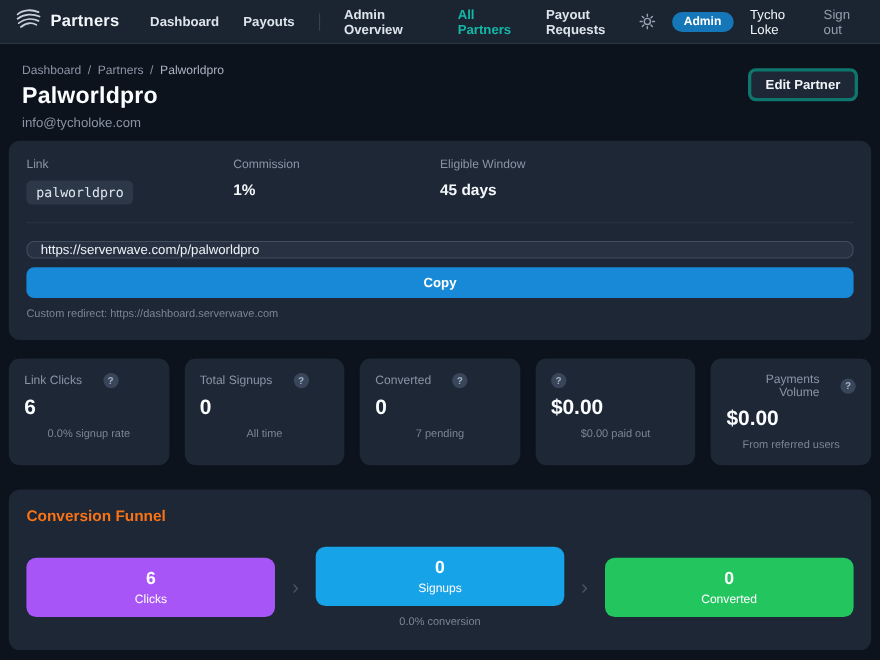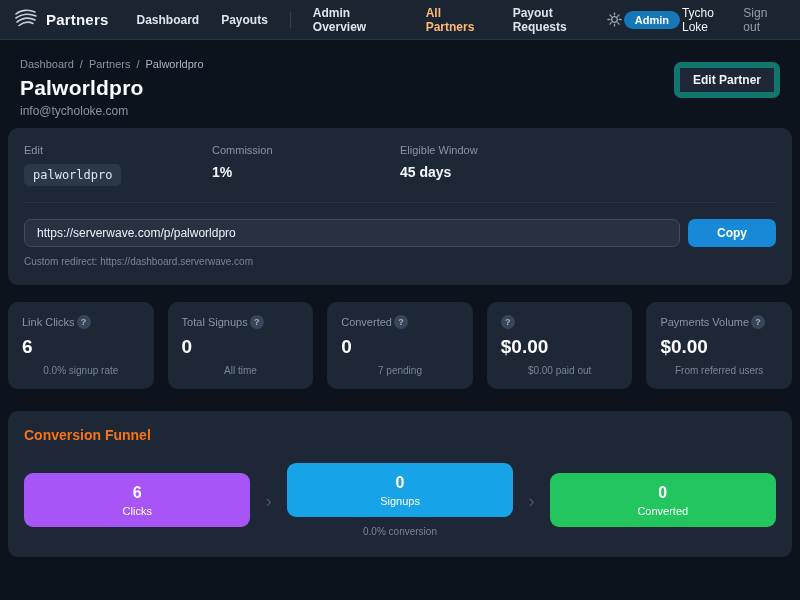--- a/index.html
+++ b/index.html
@@ -15,42 +15,42 @@
     background: #1b2431;
     border-bottom: 1px solid #2a3443;
     display: flex;
     align-items: center;
     padding: 0 14px;
   }
   .brand { display: flex; align-items: center; gap: 8px; margin-right: 28px; }
   .brand-name { font-size: 15px; font-weight: bold; color: #f4f7fa; letter-spacing: .2px; }
   .nav { display: flex; align-items: center; gap: 22px; }
   .nav-link { font-size: 12px; color: #dde4ec; cursor: pointer; font-weight: bold; }
-  .nav-link.active { color: #fdba74; }
+  .nav-link.active { color: #14b8a6; }
   .nav-divider { width: 1px; height: 16px; background: #36414f; }
-  .topbar-right { margin-left: auto; display: flex; align-items: center; gap: 2px; }
+  .topbar-right { margin-left: auto; display: flex; align-items: center; gap: 15px; }
   .sun-icon { color: #97a2b1; display: flex; }
   .admin-badge {
     background: #1576b8; color: #fff; font-size: 11px; font-weight: bold;
     padding: 3px 11px; border-radius: 999px;
   }
   .user-name { font-size: 12px; color: #f0f4f8; }
   .signout { font-size: 12px; color: #939eae; cursor: pointer; }
 
   
   .page { padding: 0 8px; }
   .page-header { display: flex; align-items: flex-start; padding: 18px 12px 10px 12px; }
   .breadcrumb { font-size: 11px; color: #8a94a4; display: flex; gap: 6px; }
   .breadcrumb .crumb { cursor: pointer; }
   .breadcrumb .crumb.current { color: #aab4c3; cursor: default; }
   .page-title { font-size: 21px; font-weight: bold; color: #fbfdff; margin-top: 6px; letter-spacing: .2px; }
   .page-email { font-size: 12px; color: #8a94a4; margin-top: 4px; }
   .edit-btn {
     margin-left: auto; margin-top: 4px;
-    background: #1d2735; border: 6px solid #0f766e; color: #f0f4f8;
+    background: #1d2735; border: 3px solid #0f766e; color: #f0f4f8;
     font-size: 12px; font-weight: bold; padding: 5px 13px; border-radius: 7px; cursor: pointer;
     font-family: "Liberation Sans", sans-serif;
   }
 
   .card {
     background: #1d2735;
     border-radius: 10px;
   }
 
   
@@ -63,37 +63,37 @@
     font-size: 12px; font-weight: normal; color: #dfe6ee;
     background: #2c3748; padding: 4px 9px; border-radius: 5px;
   }
   .status-pill {
     display: inline-block; font-size: 10px; color: #4ade80;
     background: rgba(34,197,94,.12); border: 1px solid rgba(74,222,128,.35);
     padding: 3px 9px; border-radius: 999px;
   }
   .hr { height: 1px; background: #2a3444; margin: 16px 0; }
   .referral-label { font-size: 12px; color: #9ba6b5; margin-bottom: 9px; }
-  .referral-row { display: flex; gap: 8px; }
+  .referral-row { display: flex; gap: 8px; flex-direction: column; }
   .referral-input {
     flex: 1; background: #273142; border: 1px solid #414c5c; border-radius: 7px;
     color: #eef2f7; font-size: 12px; padding: 0 12px; height: 28px;
     font-family: "Liberation Sans", sans-serif; outline: none;
   }
   .copy-btn {
     background: #1789d6; color: #fff; border: none; border-radius: 7px;
     font-size: 12px; font-weight: bold; padding: 0 29px; height: 28px; cursor: pointer;
     font-family: "Liberation Sans", sans-serif;
   }
   .custom-redirect { font-size: 10px; color: #7a8594; margin-top: 9px; }
 
   
   .stats-row { display: grid; grid-template-columns: repeat(5, 1fr); gap: 14px; margin-top: 17px; }
   .stat-card { padding: 13px 14px; border-radius: 10px; background: #1d2735; }
-  .stat-label-row { display: flex; align-items: center; gap: 2px; text-align: right; }
+  .stat-label-row { display: flex; align-items: center; gap: 19px; text-align: right; }
   .stat-label { font-size: 11px; color: #8a94a4; }
   .help-icon {
     width: 14px; height: 14px; border-radius: 50%; background: #39465a;
     color: #9fb0c4; font-size: 9px; font-weight: bold;
     display: inline-flex; align-items: center; justify-content: center; cursor: pointer;
     flex: none;
   }
   .stat-value { font-size: 19px; font-weight: bold; color: #fbfdff; margin-top: 7px; }
   .stat-sub { font-size: 10px; color: #7a8594; margin-top: 7px; text-align: center; }
 
@@ -160,21 +160,21 @@
       </div>
       <h1 class="page-title">Palworldpro</h1>
       <div class="page-email">info@tycholoke.com</div>
     </div>
     <button class="edit-btn">Edit Partner</button>
   </div>
 
   <section class="card info-card">
     <div class="info-grid">
       <div>
-        <div class="field-label">Edit</div>
+        <div class="field-label">Link</div>
         <span class="slug-chip">palworldpro</span>
       </div>
       <div>
         <div class="field-label">Commission</div>
         <div class="field-value">1%</div>
       </div>
       <div>
         <div class="field-label">Eligible Window</div>
         <div class="field-value">45 days</div>
       </div>

